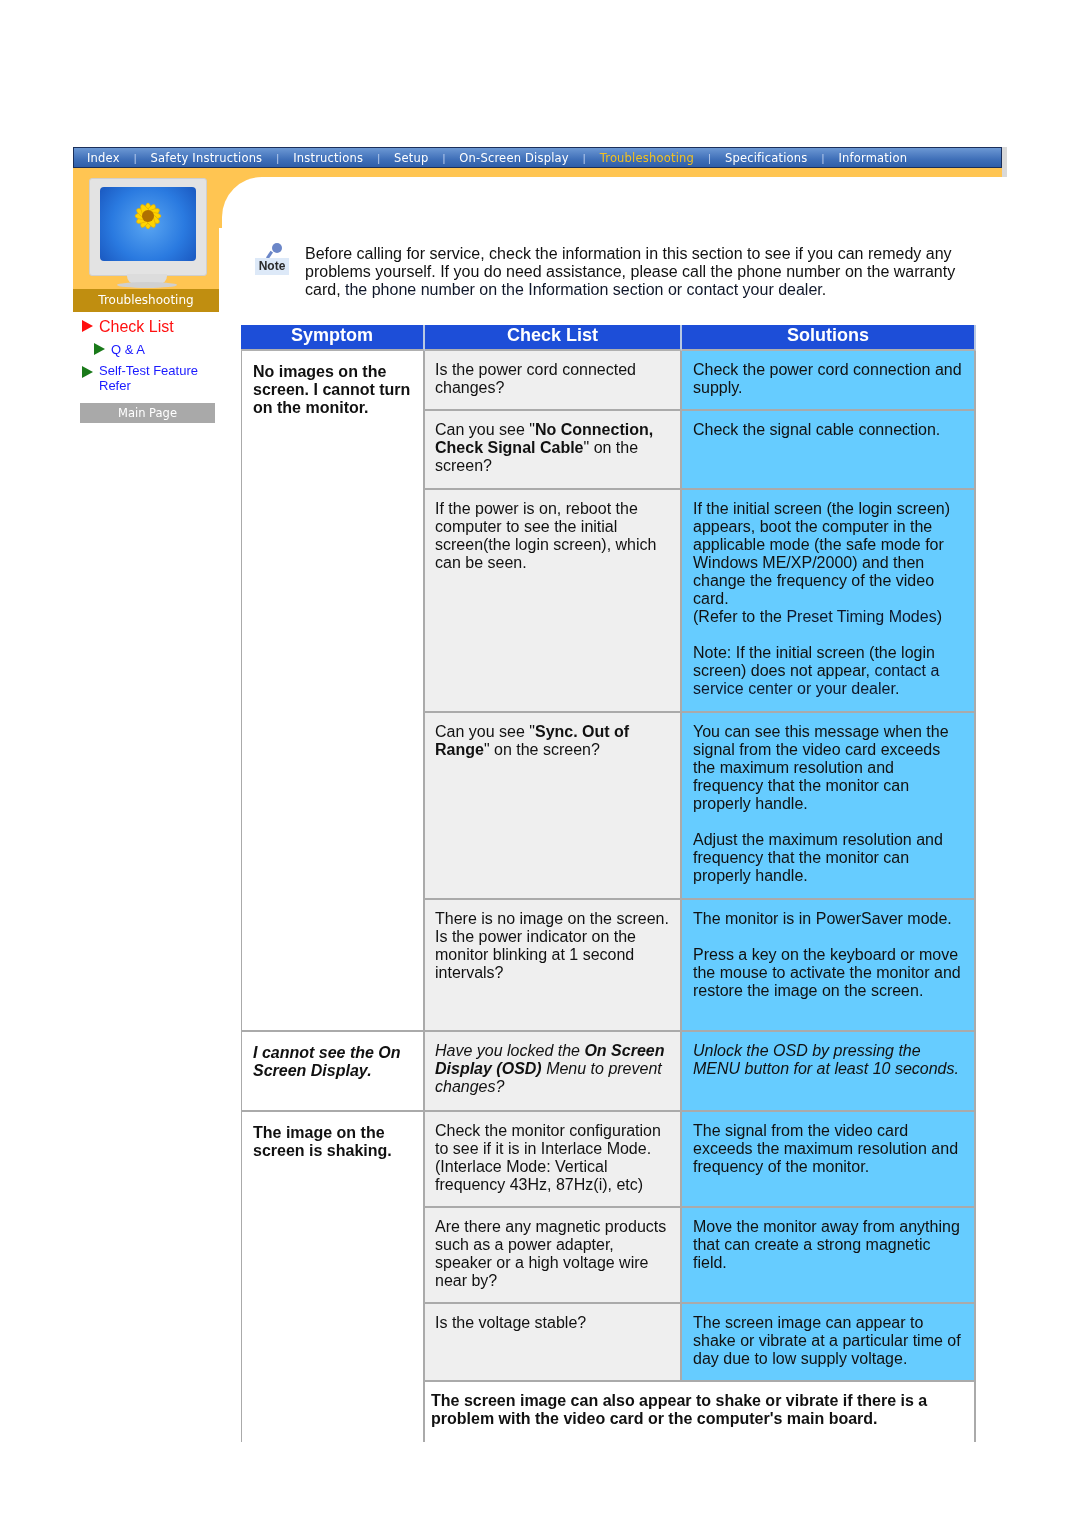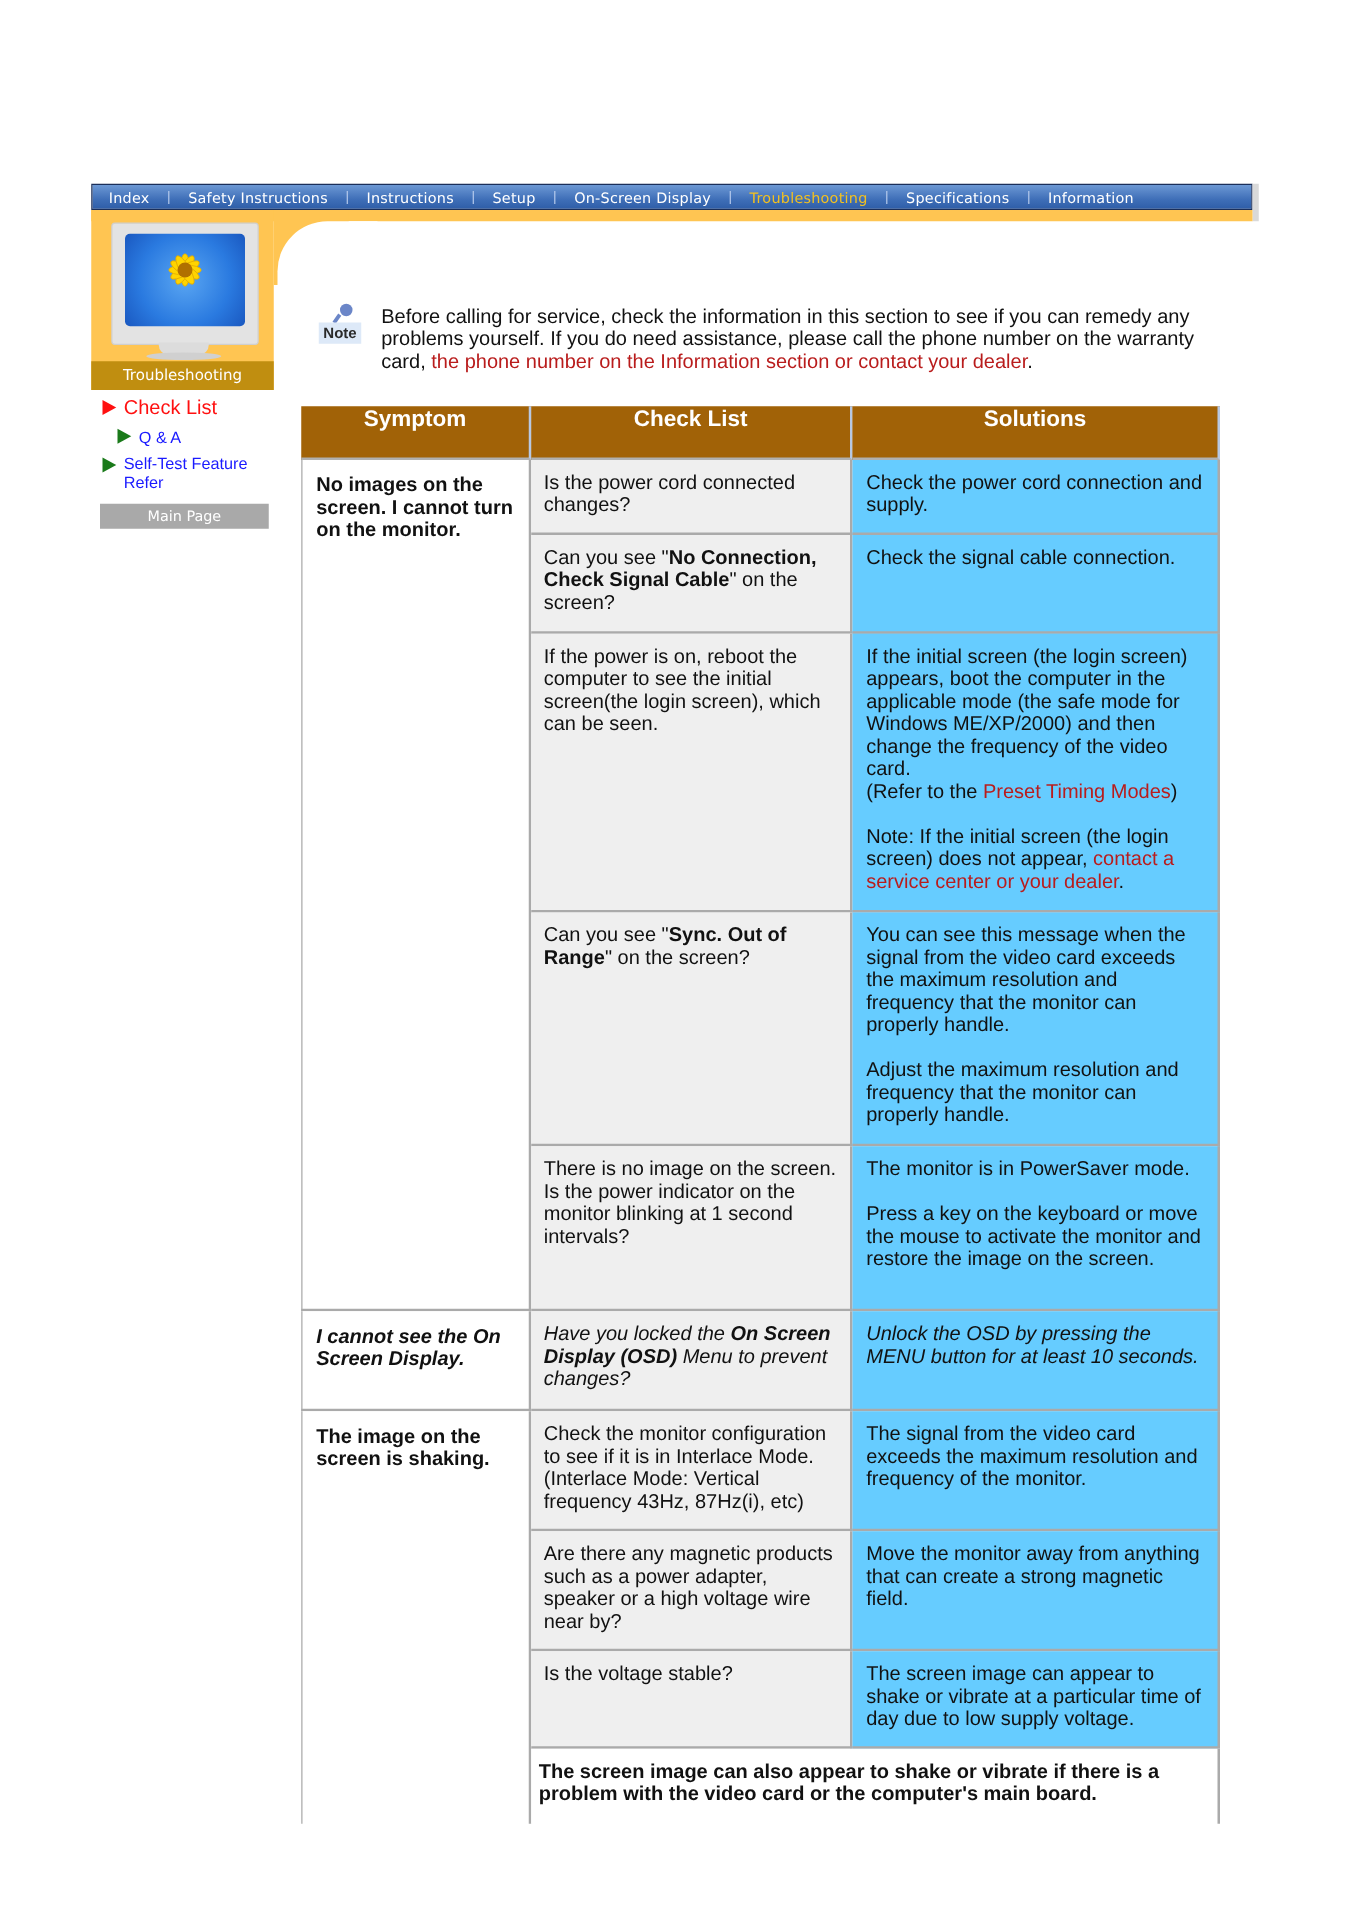--- a/index.html
+++ b/index.html
@@ -42,27 +42,27 @@
   .main-page-btn { position:absolute; left:80px; top:403px; width:135px; height:20px; background:#a9a9a9;
     color:#ffffff; font-family:"DejaVu Sans", sans-serif; font-size:11.5px; text-align:center; line-height:20px; cursor:pointer; }
 
   
   .note-icon { position:absolute; left:255px; top:243px; width:34px; height:34px; }
   .note-label { position:absolute; left:0; top:15px; width:34px; height:17px; background:#dde9f8; color:#2a2a2a;
     font-weight:bold; font-size:12px; text-align:center; line-height:17px; }
   .pin { position:absolute; left:17px; top:0; width:10px; height:10px; border-radius:50%; background:#6b86c8; }
   .pin-stem { position:absolute; left:13px; top:8px; width:3px; height:8px; background:#6b86c8; transform:rotate(35deg); }
   .intro { position:absolute; left:305px; top:245px; width:680px; font-size:16px; line-height:18px; color:#111; }
-  .link { color:#b91c1c; cursor:pointer; }
+  .link { color:#0f172a; cursor:pointer; }
 
   
   table.check { position:absolute; left:241px; top:325px; width:735px; border-collapse:separate; border-spacing:0;
     font-size:16px; line-height:18px; color:#111; }
   table.check td, table.check th { vertical-align:top; box-sizing:border-box; }
-  th.hdr { background:#a16207; color:#ffffff; font-size:18px; font-weight:bold; height:43px; vertical-align:middle; text-align:center;
+  th.hdr { background:#1d4ed8; color:#ffffff; font-size:18px; font-weight:bold; height:26px; vertical-align:middle; text-align:center;
     border-right:2px solid #b7c8e3; border-bottom:2px solid #b0b0b0; }
   td.sym { background:#ffffff; font-weight:bold; padding:12px 0 0 11px; border-left:1px solid #aaaaaa; border-right:2px solid #aaaaaa; border-bottom:2px solid #aaaaaa; }
   td.chk { background:#efefef; padding:10px 10px 12px 10px; border-right:2px solid #aaaaaa; border-bottom:2px solid #aaaaaa; }
   td.sol { background:#66ccff; padding:10px 10px 12px 11px; border-right:2px solid #aaaaaa; border-bottom:2px solid #aaaaaa; }
   td.note-row { background:#ffffff; font-weight:bold; padding:10px 10px 0 6px; border-right:2px solid #aaaaaa; height:60px; }
   td.sym-last { border-bottom:none; }
   .gap { display:block; height:18px; }
 </style>
 </head>
 <body>

